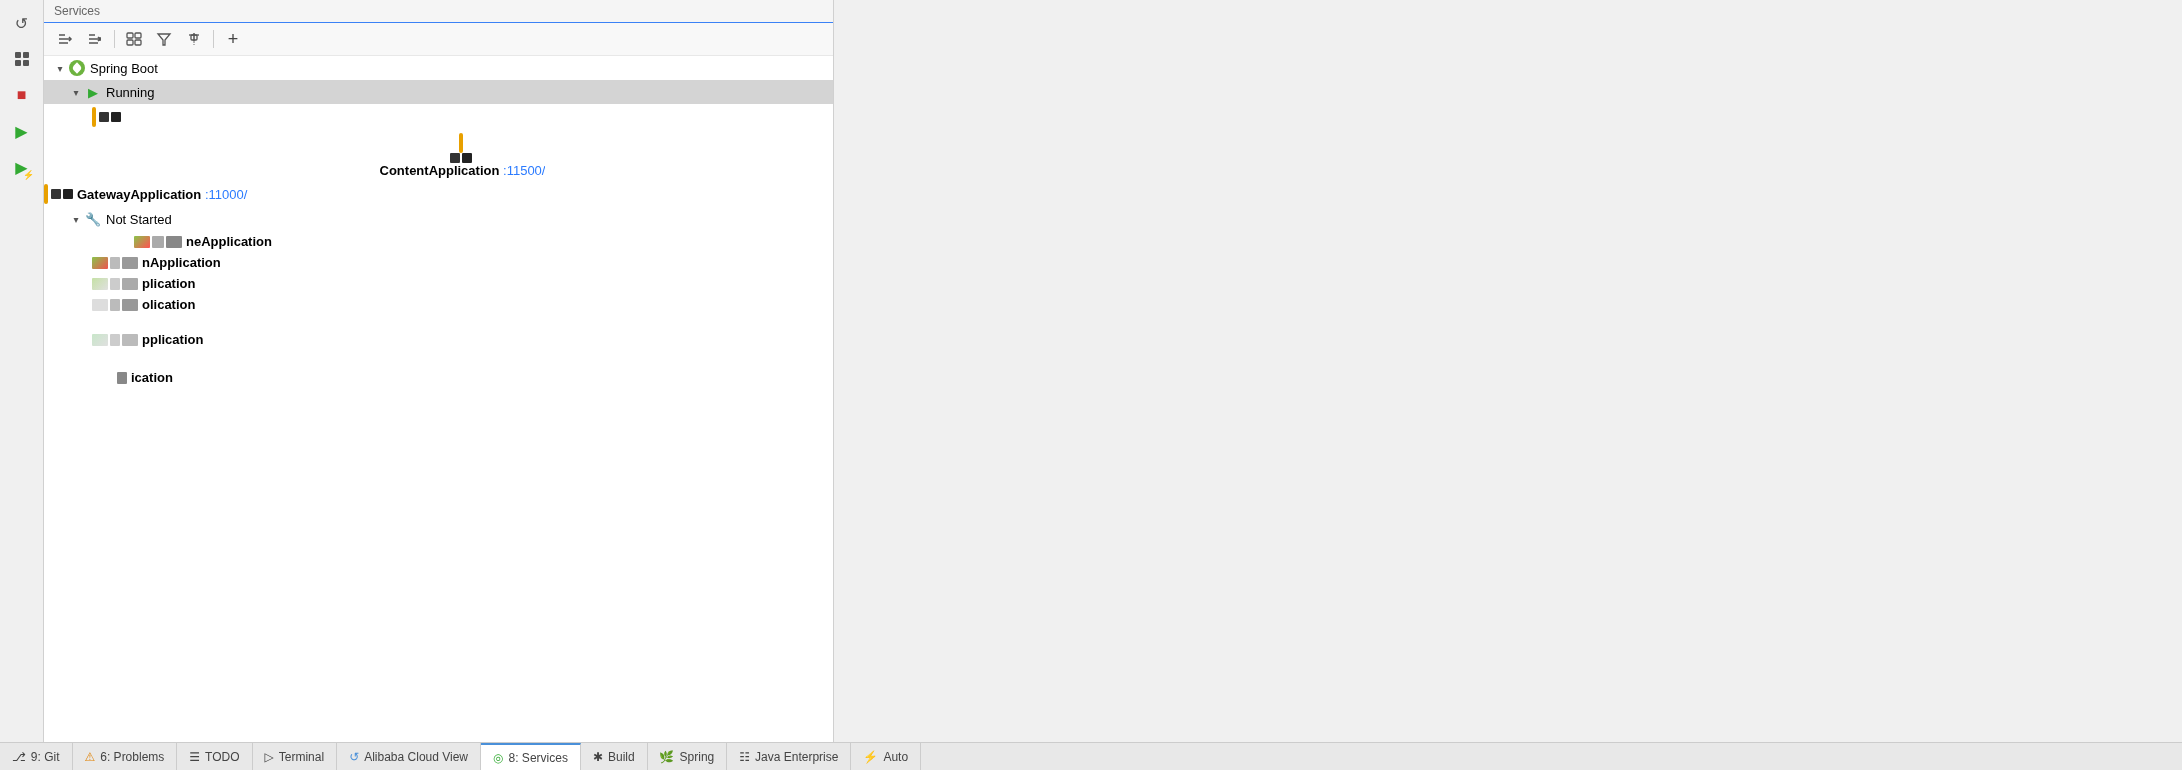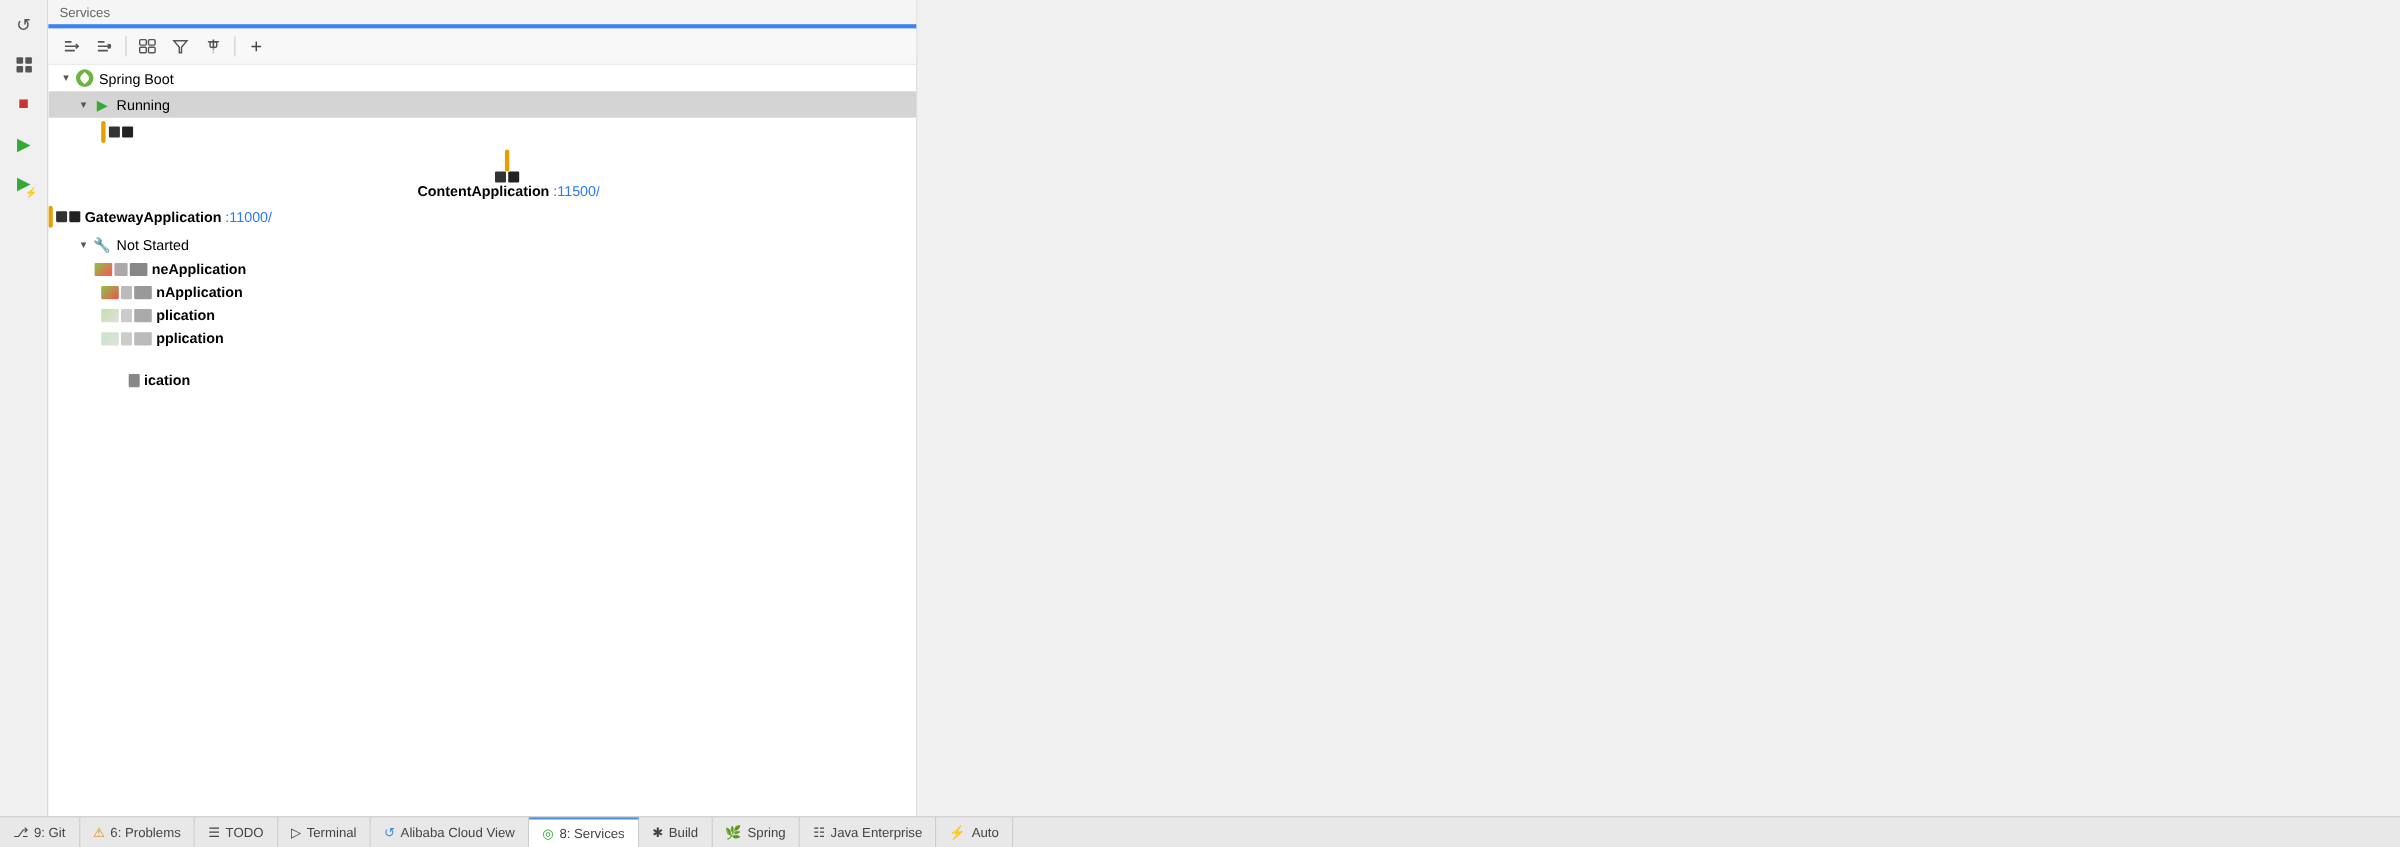--- a/index.html
+++ b/index.html
@@ -56,21 +56,21 @@
       border-right: 1px solid #d0d0d0;
       display: flex;
       flex-direction: column;
       flex-shrink: 0;
     }
 
     .services-title {
       font-size: 12px;
       color: #666;
       padding: 4px 10px;
-      border-bottom: 4px solid #3b82f6;
+      border-bottom: 1px solid #3b82f6;
       background: #f5f5f5;
     }
 
     .services-toolbar {
       display: flex;
       align-items: center;
       padding: 4px 8px;
       gap: 4px;
       border-bottom: 1px solid #e8e8e8;
       background: #f8f8f8;
@@ -383,21 +383,21 @@
           <span class="app-name">GatewayApplication</span> <span class="app-port">:11000/</span>
         </div>
       </div>
 
       <div class="tree-item" style="padding-left: 24px;">
         <div class="tree-arrow">▾</div>
         <div class="tree-icon wrench-icon">🔧</div>
         <div class="tree-label" style="font-weight:500;">Not Started</div>
       </div>
 
-      <div class="tree-item" style="padding-left: 42px; align-items: center;">
+      <div class="tree-item" style="padding-left: 42px; align-items: center; margin-left: 48px;">
         <div class="blurred-icons">
           <div style="width:16px;height:12px;background:linear-gradient(135deg,#8bc34a,#ff5252);border-radius:1px;"></div>
           <div style="width:12px;height:12px;background:#aaa;border-radius:1px;"></div>
           <div style="width:16px;height:12px;background:#888;border-radius:1px;"></div>
         </div>
         <div class="tree-label">
           <span class="app-name">neApplication</span>
         </div>
       </div>
 
@@ -416,22 +416,32 @@
         <div class="blurred-icons">
           <div style="width:16px;height:12px;background:linear-gradient(135deg,#c5e1a5,#e0e0e0);border-radius:1px;"></div>
           <div style="width:10px;height:12px;background:#ccc;border-radius:1px;"></div>
           <div style="width:16px;height:12px;background:#aaa;border-radius:1px;"></div>
         </div>
         <div class="tree-label">
           <span class="app-name">plication</span>
         </div>
       </div>
 
-
       <div class="tree-item" style="padding-left: 48px; align-items: center;">
+        <div class="blurred-icons">
+          <div style="width:16px;height:12px;background:#ddd;border-radius:1px;"></div>
+          <div style="width:10px;height:12px;background:#bbb;border-radius:1px;"></div>
+          <div style="width:16px;height:12px;background:#999;border-radius:1px;"></div>
+        </div>
+        <div class="tree-label">
+          <span class="app-name">olication</span>
+        </div>
+      </div>
+
+      <div class="tree-item" style="padding-left: 48px; align-items: center; margin-top: 14px;">
         <div class="blurred-icons">
           <div style="width:16px;height:12px;background:linear-gradient(135deg,#c8e6c9,#e0e0e0);border-radius:1px;"></div>
           <div style="width:10px;height:12px;background:#ccc;border-radius:1px;"></div>
           <div style="width:16px;height:12px;background:#bbb;border-radius:1px;"></div>
         </div>
         <div class="tree-label">
           <span class="app-name">pplication</span>
         </div>
       </div>
 

